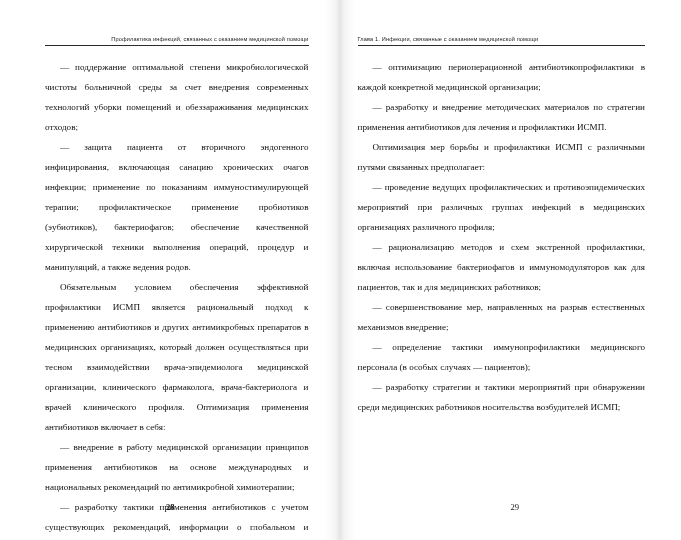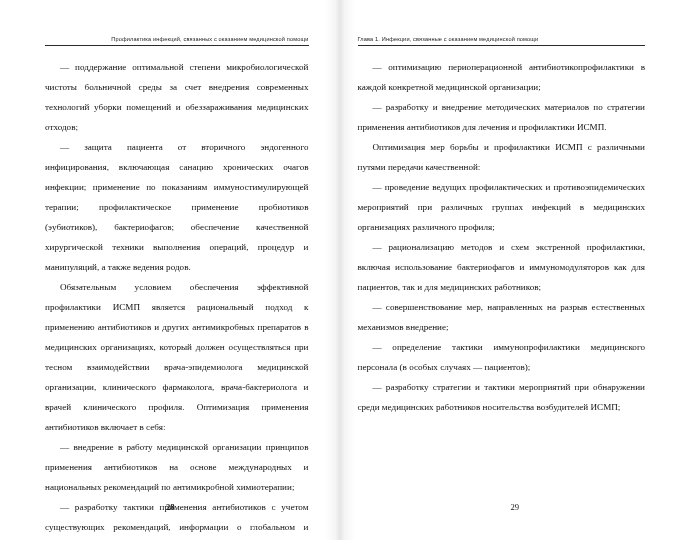--- a/index.html
+++ b/index.html
@@ -110,21 +110,21 @@
 
     <div class="folio">28</div>
   </div>
 
   <div class="page page-right">
     <div class="running-head">Глава 1. Инфекции, связанные с оказанием медицинской помощи</div>
 
     <div class="body-col">
       <p class="para">— оптимизацию периоперационной антибиотикопрофилактики в каждой конкретной медицинской организации;</p>
       <p class="para">— разработку и внедрение методических материалов по стратегии применения антибиотиков для лечения и профилактики ИСМП.</p>
-      <p class="para">Оптимизация мер борьбы и профилактики ИСМП с различными путями передачи качественной:</p>
+      <p class="para">Оптимизация мер борьбы и профилактики ИСМП с различными путями связанных предполагает:</p>
       <p class="para">— проведение ведущих профилактических и противоэпидемических мероприятий при различных группах инфекций в медицинских организациях различного профиля;</p>
       <p class="para">— рационализацию методов и схем экстренной профилактики, включая использование бактериофагов и иммуномодуляторов как для пациентов, так и для медицинских работников;</p>
       <p class="para">— совершенствование мер, направленных на разрыв естественных механизмов внедрение;</p>
       <p class="para">— определение тактики иммунопрофилактики медицинского персонала (в особых случаях — пациентов);</p>
       <p class="para">— разработку стратегии и тактики мероприятий при обнаружении среди медицинских работников носительства возбудителей ИСМП;</p>
     </div>
 
     <div class="folio">29</div>
   </div>
 

